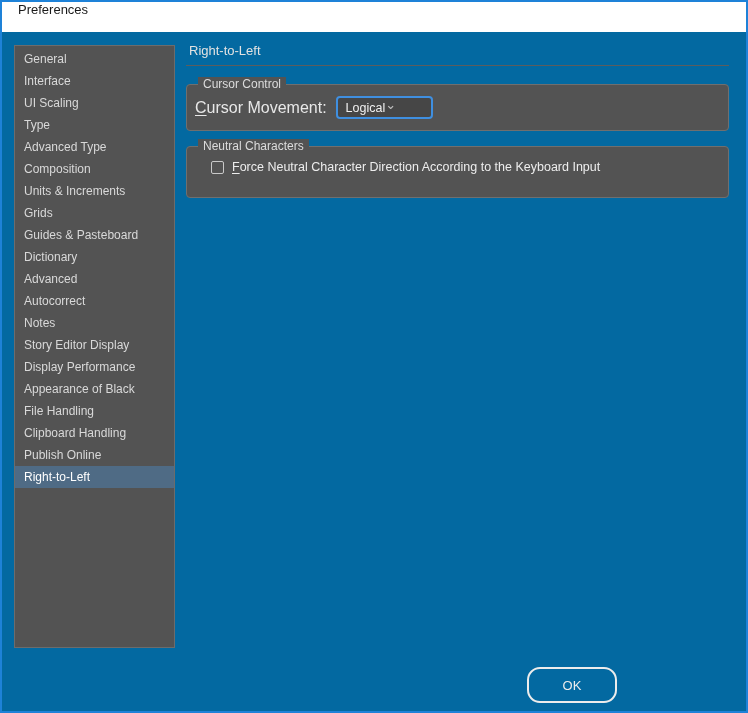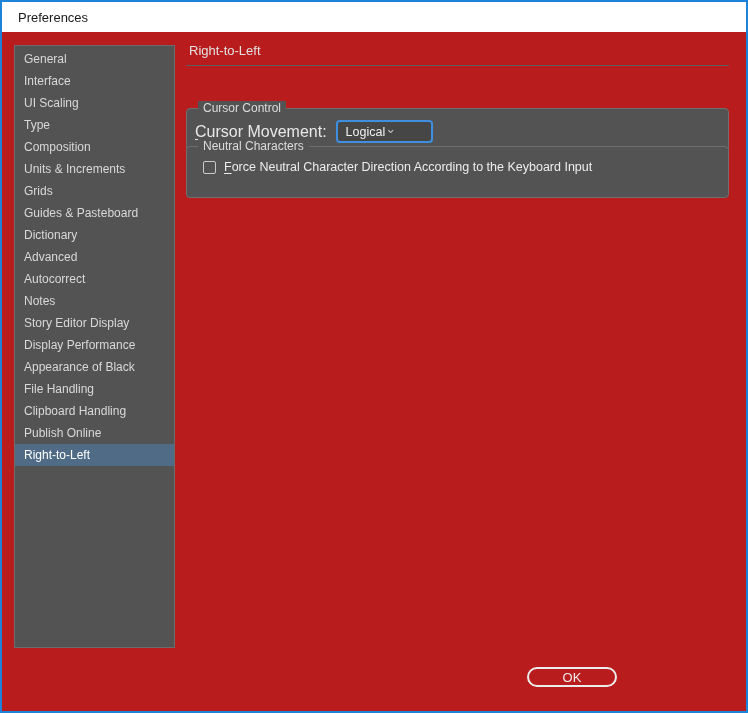--- a/index.html
+++ b/index.html
@@ -9,28 +9,28 @@
   .window {
     position: relative;
     width: 748px; height: 713px;
     border: 2px solid #1e82d8;
     background: #535353;
     overflow: hidden;
   }
   .titlebar {
     height: 30px;
     background: #ffffff;
-    display: flex; align-items: center;
+    display: flex; 
     padding-left: 16px;
     font-size: 13px; color: #1a1a1a;
   }
   .dialog-body {
     position: absolute;
     left: 0; top: 30px; right: 0; bottom: 0;
-    background: #b91c1c;
+    background: #0369a1;
   }
 
   
   .sidebar {
     position: absolute;
     left: 12px; top: 13px;
     width: 161px; height: 603px;
     border: 1px solid #6c6c6c;
     background: #535353;
     padding-top: 2px;
@@ -64,21 +64,21 @@
   }
 
   .groupbox {
     position: absolute;
     left: 184px;
     width: 543px;
     border: 1px solid #6f6f6f;
     border-radius: 4px;
     background: #535353;
   }
-  .groupbox.cursor-control { top: 52px; height: 47px; margin-top: 24px; }
+  .groupbox.cursor-control { top: 52px; height: 47px; }
   .groupbox.neutral-chars  { top: 114px; height: 52px; }
   .groupbox .legend {
     position: absolute;
     top: -8px; left: 11px;
     background: #535353;
     padding: 0 5px;
     font-size: 12px; color: #dcdcdc;
     line-height: 15px;
   }
 
@@ -104,42 +104,42 @@
   }
   .dropdown .chevron {
     color: #c0c0c0;
     font-size: 13px;
     line-height: 10px;
     transform: translateY(-3px);
   }
 
   .check-row {
     position: absolute;
-    left: 16px; top: 13px;
+    left: 24px; top: 13px;
     display: flex; align-items: center;
     cursor: default;
   }
   .checkbox {
     width: 13px; height: 13px;
     border: 1px solid #c9c9c9;
     border-radius: 2px;
     background: transparent;
     flex: 0 0 auto;
   }
   .check-label {
     margin-left: 8px;
     font-size: 12.5px; color: #ededed;
     white-space: nowrap;
   }
 
   
   .btn {
     position: absolute;
     top: 635px;
-    width: 90px; height: 20px;
+    width: 90px; height: 36px;
     border-radius: 13px;
     background: transparent;
     color: #ececec;
     font-size: 13px;
     font-family: "Liberation Sans", "DejaVu Sans", sans-serif;
     display: flex; align-items: center; justify-content: center;
     cursor: default;
   }
   .btn-ok    { left: 525px; border: 2px solid #ececec; }
   .btn-reset { left: 625px; border: 1px solid #d8d8d8; }
@@ -153,20 +153,21 @@
     <span>Preferences</span>
   </div>
 
   <div class="dialog-body">
 
     <div class="sidebar">
       <div class="side-item">General</div>
       <div class="side-item">Interface</div>
       <div class="side-item">UI Scaling</div>
       <div class="side-item">Type</div>
+      <div class="side-item">Advanced Type</div>
       <div class="side-item">Composition</div>
       <div class="side-item">Units &amp; Increments</div>
       <div class="side-item">Grids</div>
       <div class="side-item">Guides &amp; Pasteboard</div>
       <div class="side-item">Dictionary</div>
       <div class="side-item">Advanced</div>
       <div class="side-item">Autocorrect</div>
       <div class="side-item">Notes</div>
       <div class="side-item">Story Editor Display</div>
       <div class="side-item">Display Performance</div>

